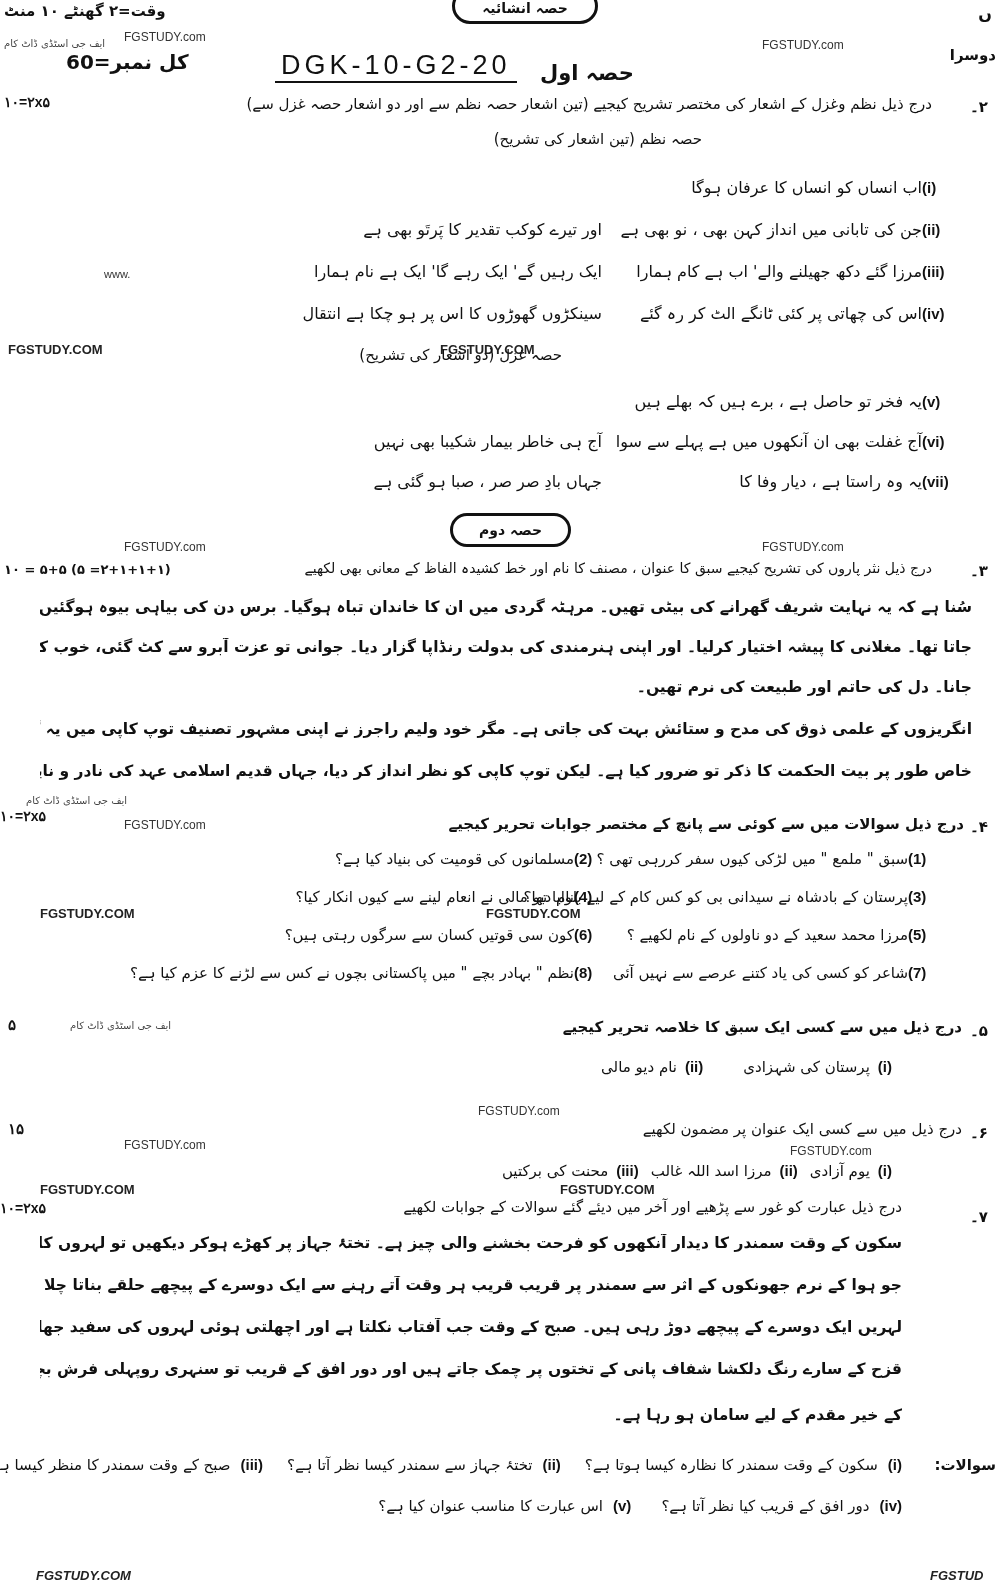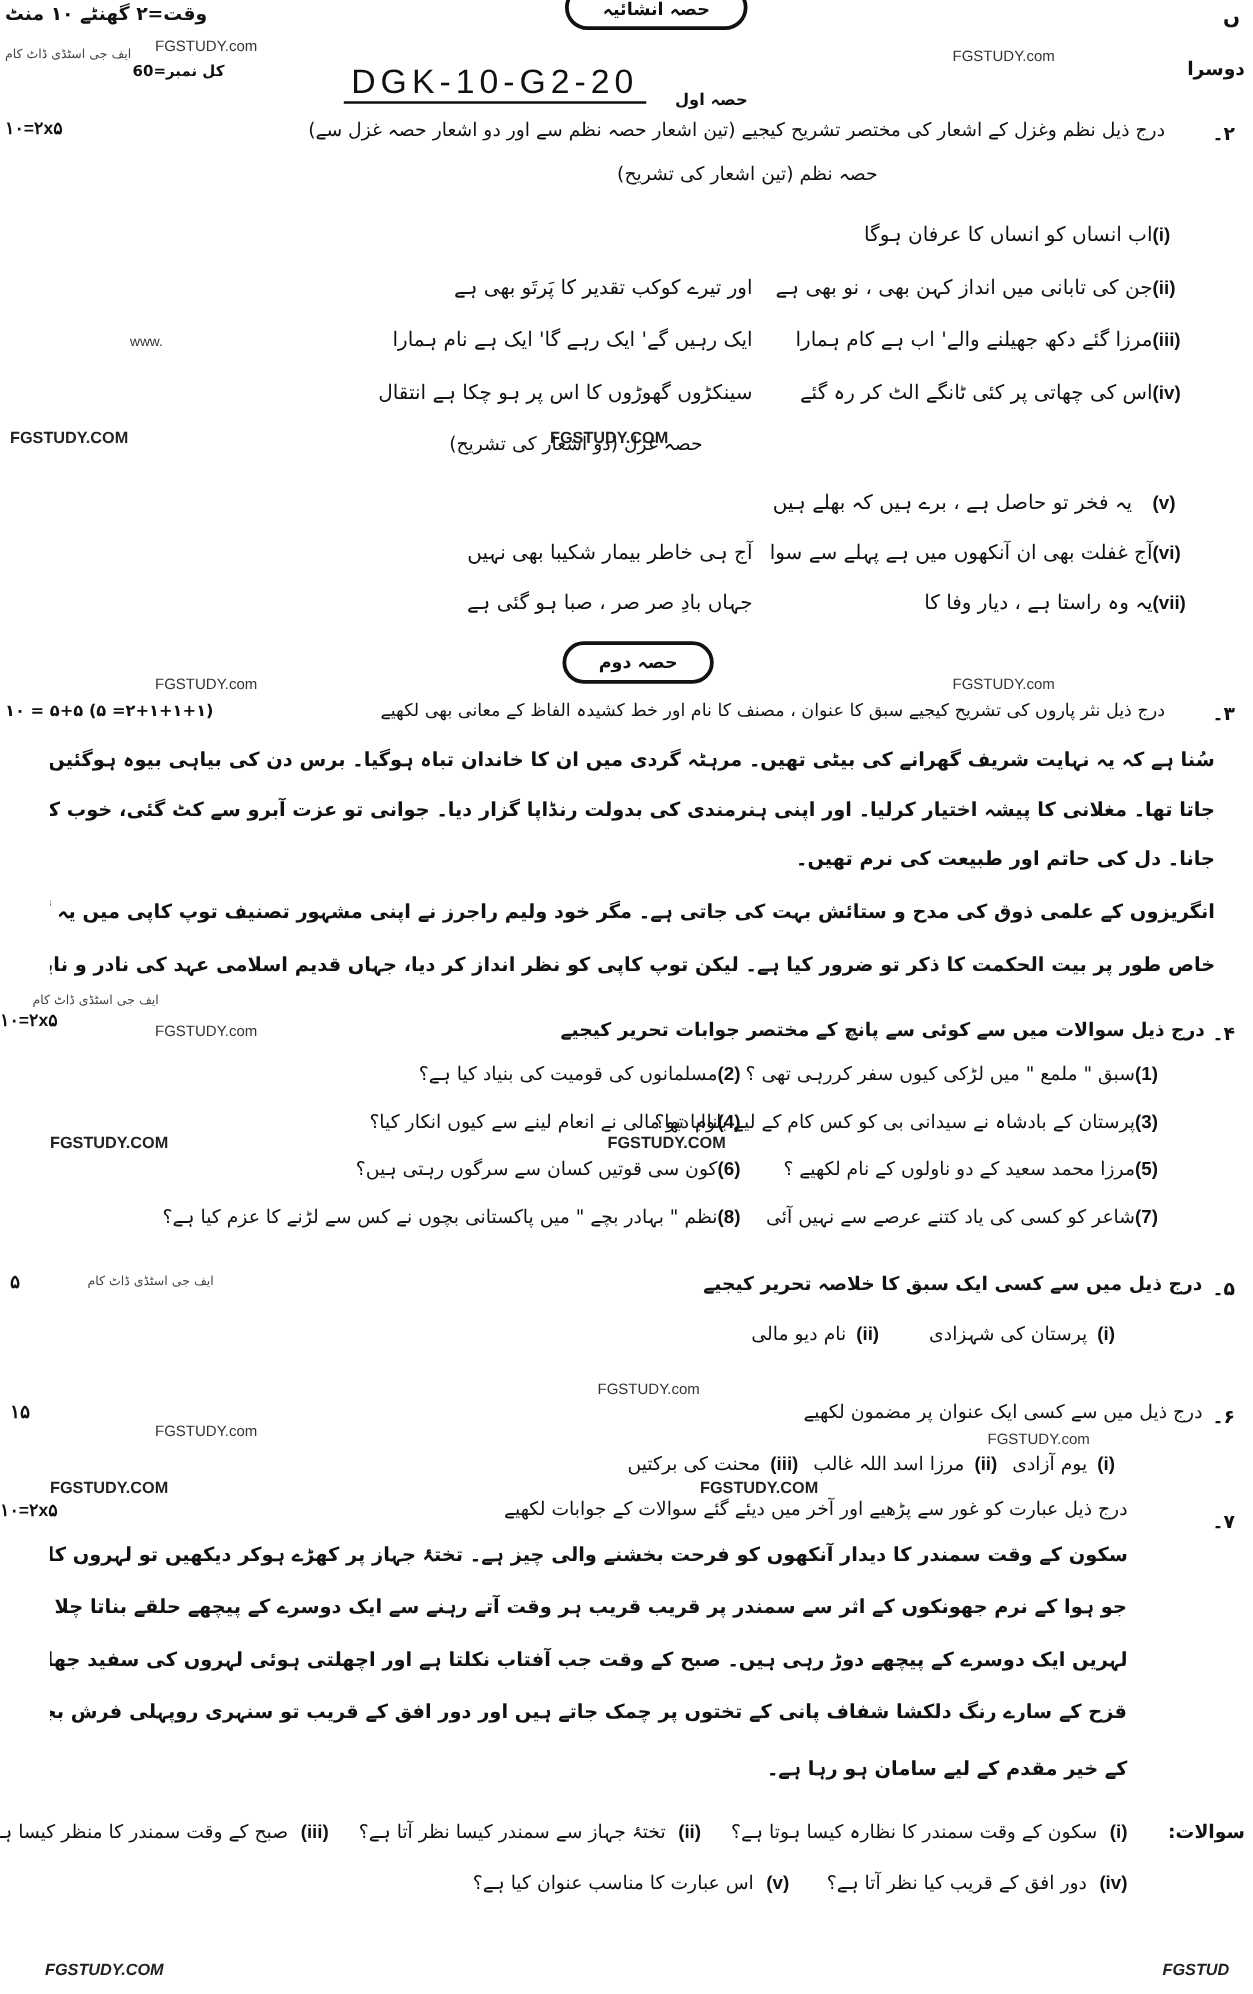--- a/index.html
+++ b/index.html
@@ -16,29 +16,29 @@
   .verse { font-size:16px; }
   .prose { font-size:15.5px; font-weight:bold; direction:rtl; white-space:nowrap; text-align:right; }
   .small { font-size:10px; color:#444; }
 </style>
 </head>
 <body>
 
 <div class="abs ur" style="left:4px;top:2px;font-size:15px;font-weight:bold;">وقت=۲ گھنٹے ۱۰ منٹ</div>
 <div class="abs ur small" style="left:4px;top:38px;">ایف جی اسٹڈی ڈاٹ کام</div>
 <div class="abs wm" style="left:124px;top:30px;">FGSTUDY.com</div>
-<div class="abs ur" style="left:66px;top:50px;font-size:12px;font-weight:bold;margin-left:40px;">کل نمبر=60</div>
+<div class="abs ur" style="left:66px;top:50px;font-size:20px;font-weight:bold;">کل نمبر=60</div>
 <div class="abs num" style="left:4px;top:94px;font-size:14px;">۱۰=۲x۵</div>
 
 <div class="abs pill ur" style="left:452px;top:-12px;width:140px;height:30px;line-height:34px;font-size:14px;">
   <span>حصہ انشائیہ</span>
 </div>
 <div class="abs wm" style="left:762px;top:38px;">FGSTUDY.com</div>
 <div class="abs" style="left:275px;top:50px;font-family:'Liberation Sans',sans-serif;font-size:27px;letter-spacing:4px;border-bottom:2px solid #111;padding:0 6px;">DGK-10-G2-20</div>
-<div class="abs ur" style="left:540px;top:72px;font-size:13px;font-weight:bold;">حصہ اول</div>
+<div class="abs ur" style="left:540px;top:61px;font-size:21px;font-weight:bold;">حصہ اول</div>
 <div class="abs ur" style="right:10px;top:4px;font-size:16px;font-weight:bold;">ں</div>
 <div class="abs ur" style="right:6px;top:46px;font-size:15px;font-weight:bold;">دوسرا</div>
 
 <div class="abs ur" style="right:14px;top:98px;font-size:15px;font-weight:bold;">۲۔</div>
 <div class="abs ur" style="right:70px;top:95px;font-size:15px;">
   <span>درج ذیل نظم وغزل کے اشعار کی مختصر تشریح کیجیے</span>
   <span>(تین اشعار حصہ نظم سے اور دو اشعار حصہ غزل سے)</span>
 </div>
 <div class="abs ur" style="right:300px;top:130px;font-size:15px;">حصہ نظم  (تین اشعار کی تشریح)</div>
 
@@ -65,21 +65,21 @@
 </div>
 <div class="abs wm" style="left:104px;top:268px;font-size:11px;">www.</div>
 
 <div class="abs wmb" style="left:8px;top:342px;">FGSTUDY.COM</div>
 <div class="abs wmb" style="left:440px;top:342px;">FGSTUDY.COM</div>
 <div class="abs ur" style="right:440px;top:346px;font-size:15px;">حصہ غزل  (دو اشعار کی تشریح)</div>
 
 <div class="abs" style="left:120px;right:40px;top:392px;">
   <div class="row" style="height:40px;">
     <span class="lbl" style="width:40px;">(v)</span>
-    <span class="ur verse" style="width:320px;text-align:center;">یہ فخر تو حاصل ہے ، برے ہیں کہ بھلے ہیں</span>
+    <span class="ur verse" style="width:320px;text-align:right;">یہ فخر تو حاصل ہے ، برے ہیں کہ بھلے ہیں</span>
   </div>
   <div class="row" style="height:40px;">
     <span class="lbl" style="width:40px;">(vi)</span>
     <span class="ur verse" style="width:320px;text-align:right;">آج غفلت بھی ان آنکھوں میں ہے پہلے سے سوا</span>
     <span class="ur verse" style="width:340px;">آج ہی خاطر بیمار شکیبا بھی نہیں</span>
   </div>
   <div class="row" style="height:40px;">
     <span class="lbl" style="width:40px;">(vii)</span>
     <span class="ur verse" style="width:320px;text-align:right;">یہ وہ راستا ہے ، دیار وفا کا</span>
     <span class="ur verse" style="width:340px;text-align:right;">جہاں بادِ صر صر ، صبا ہو گئی ہے</span>

